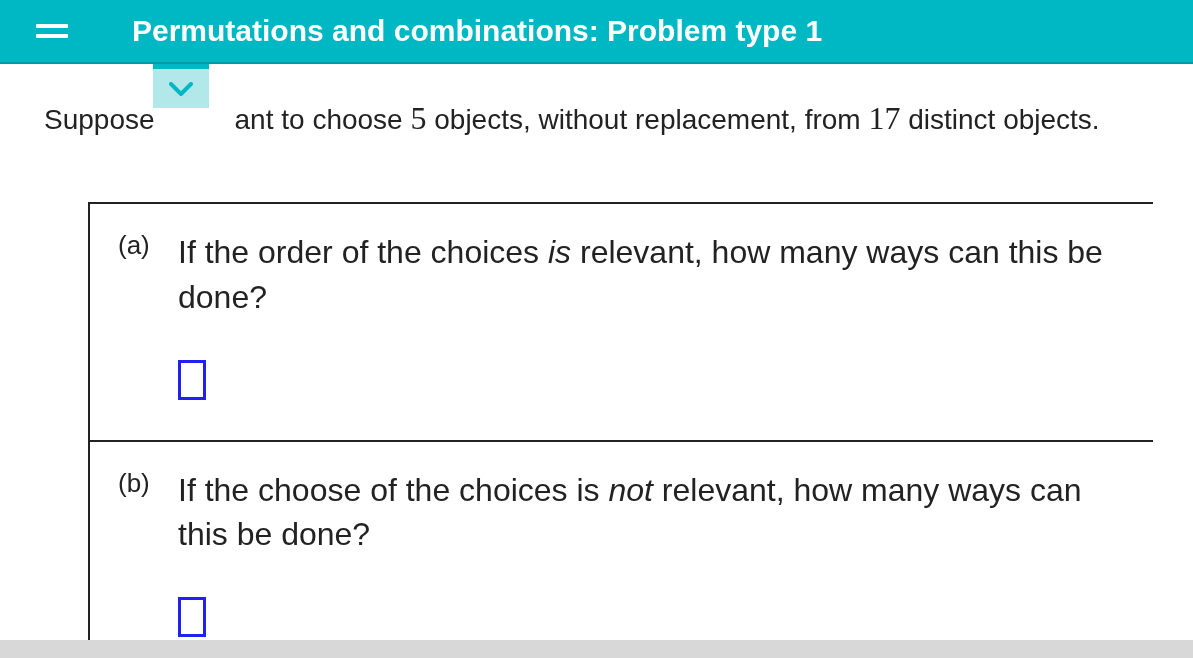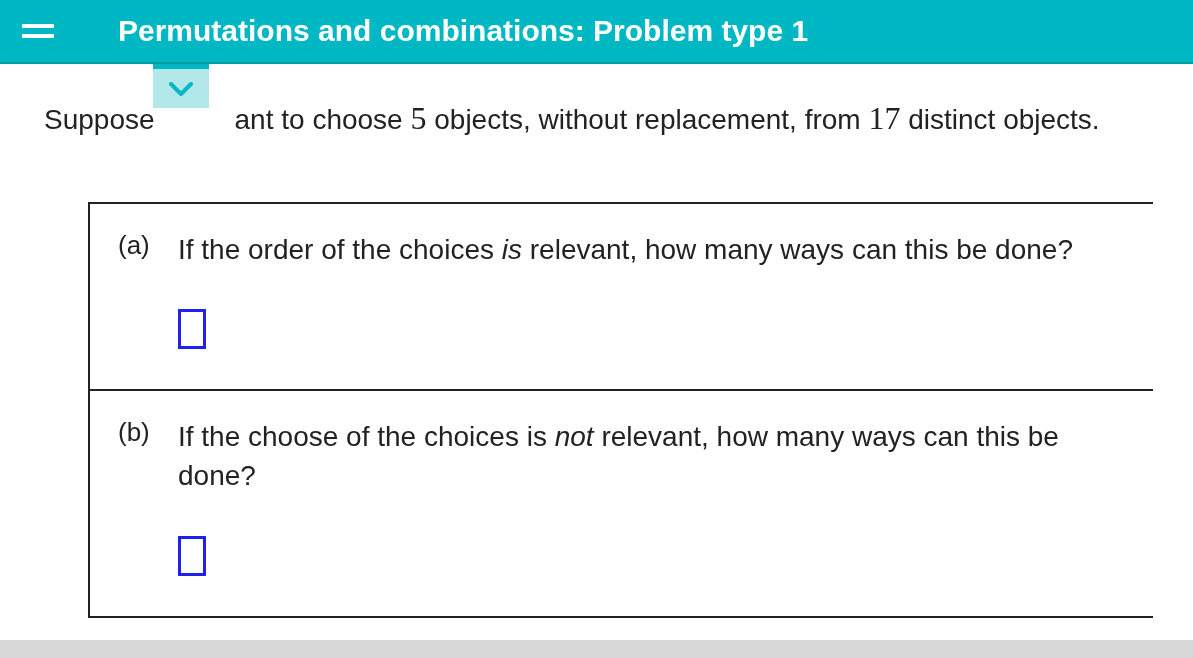--- a/index.html
+++ b/index.html
@@ -12,21 +12,21 @@
       width: 1193px;
       height: 658px;
       background: #ffffff;
       overflow: hidden;
     }
     .header {
       background: #00b8c4;
       height: 64px;
       display: flex;
       align-items: center;
-      padding-left: 22px;
+      padding-left: 36px;
       border-bottom: 2px solid #009aa5;
     }
     .menu-icon {
       display: flex;
       flex-direction: column;
       justify-content: center;
       gap: 6px;
       width: 36px;
       height: 36px;
       margin-right: 60px;
@@ -94,21 +94,21 @@
     .part-label {
       font-size: 26px;
       color: #222;
       margin-right: 18px;
       min-width: 42px;
     }
     .part-content {
       flex: 1;
     }
     .part-text {
-      font-size: 28px;
+      font-size: 32px;
       color: #222;
       line-height: 1.4;
     }
     .part-text em {
       font-style: italic;
     }
     .answer-input {
       margin-top: 40px;
       width: 28px;
       height: 40px;

